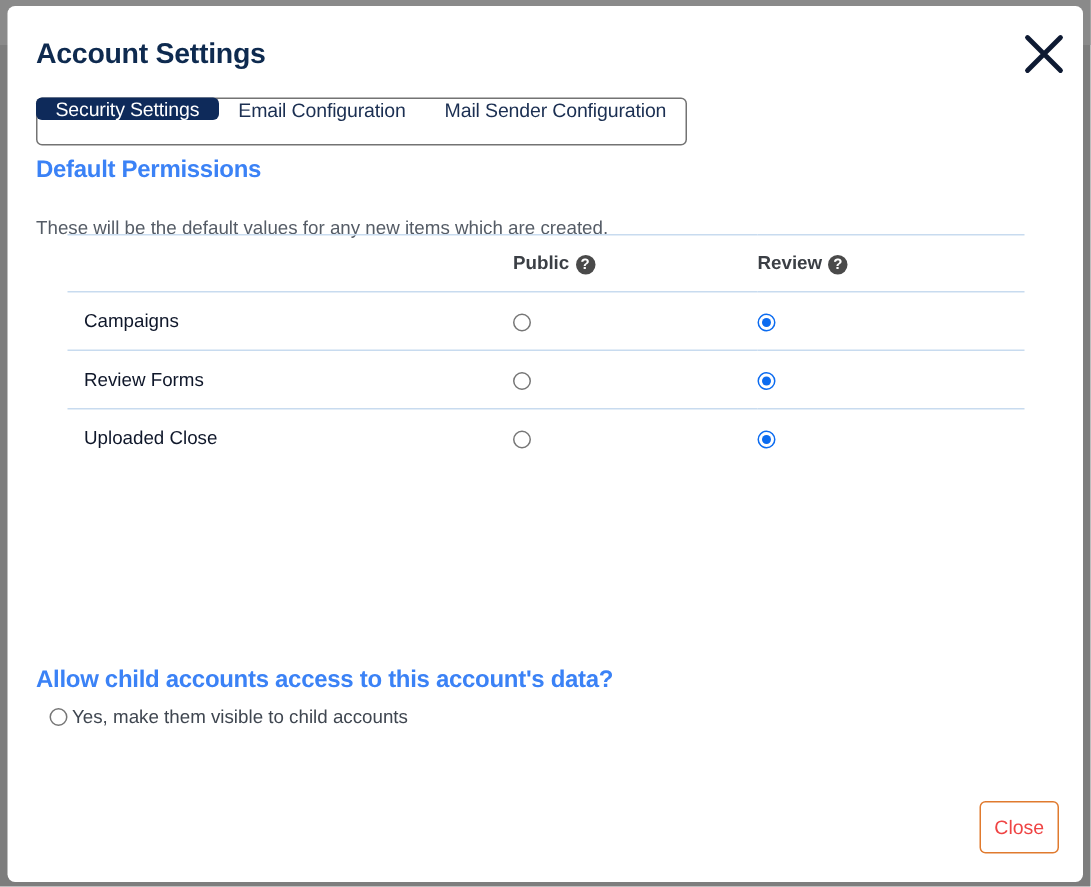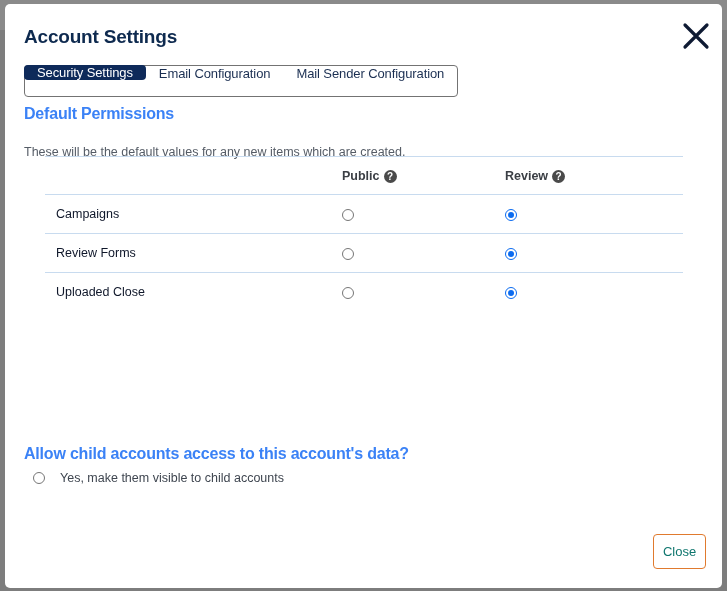--- a/index.html
+++ b/index.html
@@ -75,27 +75,27 @@
       border: 1px solid #767676; background: #fff; box-sizing: content-box;
       position: relative; cursor: pointer; vertical-align: middle;
     }
     .radio.checked { border-color: #0b6bf0; }
     .radio.checked::after {
       content: ""; position: absolute; left: 2px; top: 2px; width: 6px; height: 6px;
       border-radius: 50%; background: #0b6bf0;
     }
     .opt {
       position: absolute; left: 28px; font-size: 12.5px; color: #3f4650;
-      display: flex; align-items: center; cursor: pointer; gap: 12px;
+      display: flex; align-items: center; cursor: pointer;
     }
     .opt .radio { margin-right: 3px; }
     .close-btn {
       position: absolute; left: 648px; top: 530px; width: 53px; height: 35px;
       border: 1px solid #e07a2e; border-radius: 4px; background: #fff;
-      color: #0f766e; font-size: 13px; box-sizing: border-box;
+      color: #ef4444; font-size: 13px; box-sizing: border-box;
       display: flex; align-items: center; justify-content: center; cursor: pointer;
       font-family: "Liberation Sans", sans-serif;
     }
   </style>
 </head>
 <body>
 
 <div class="backdrop-band"></div>
 
 <div class="modal">

